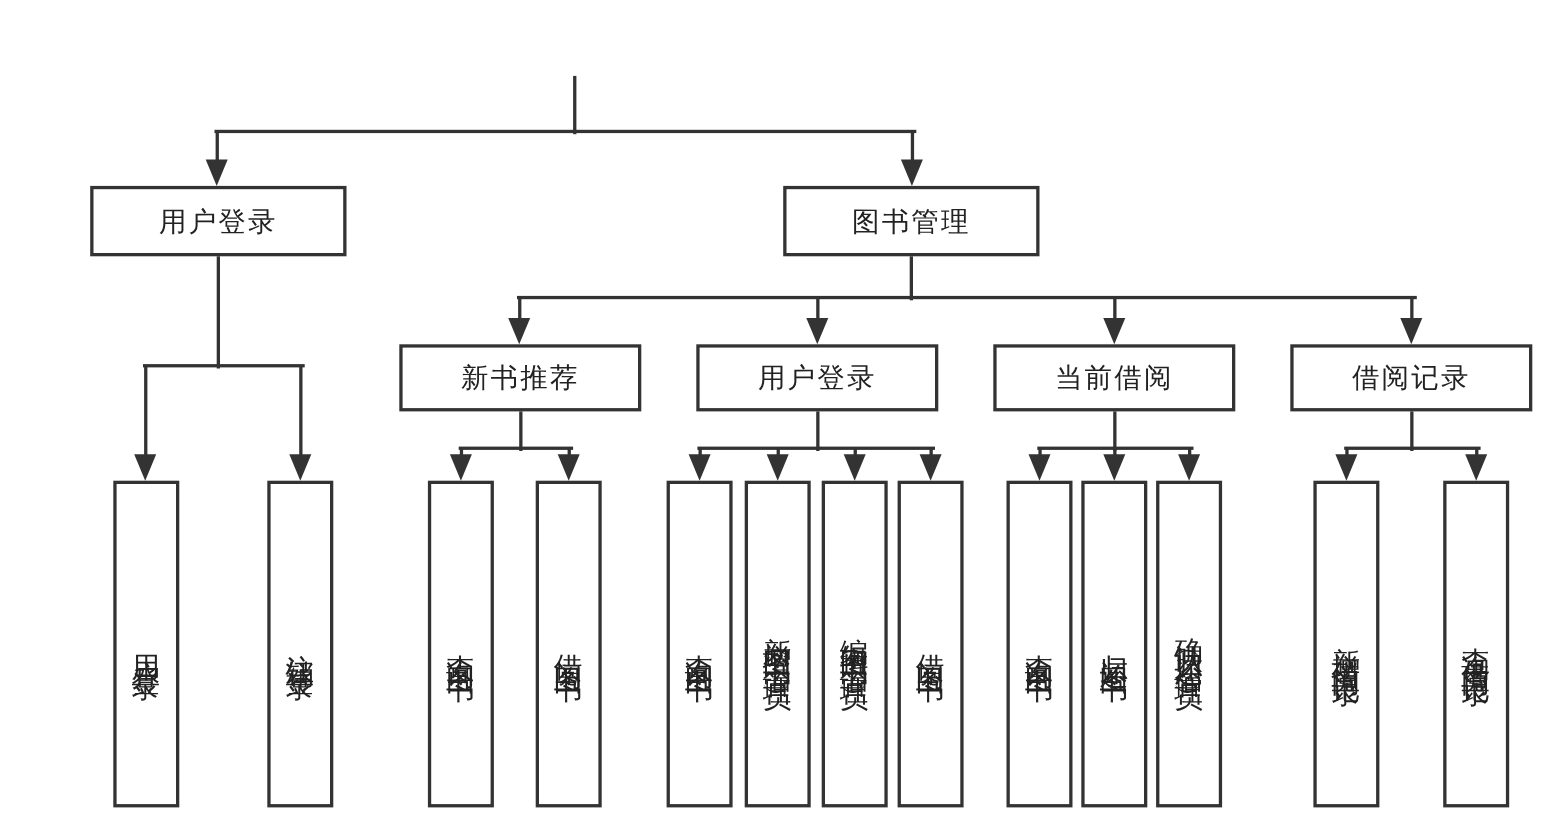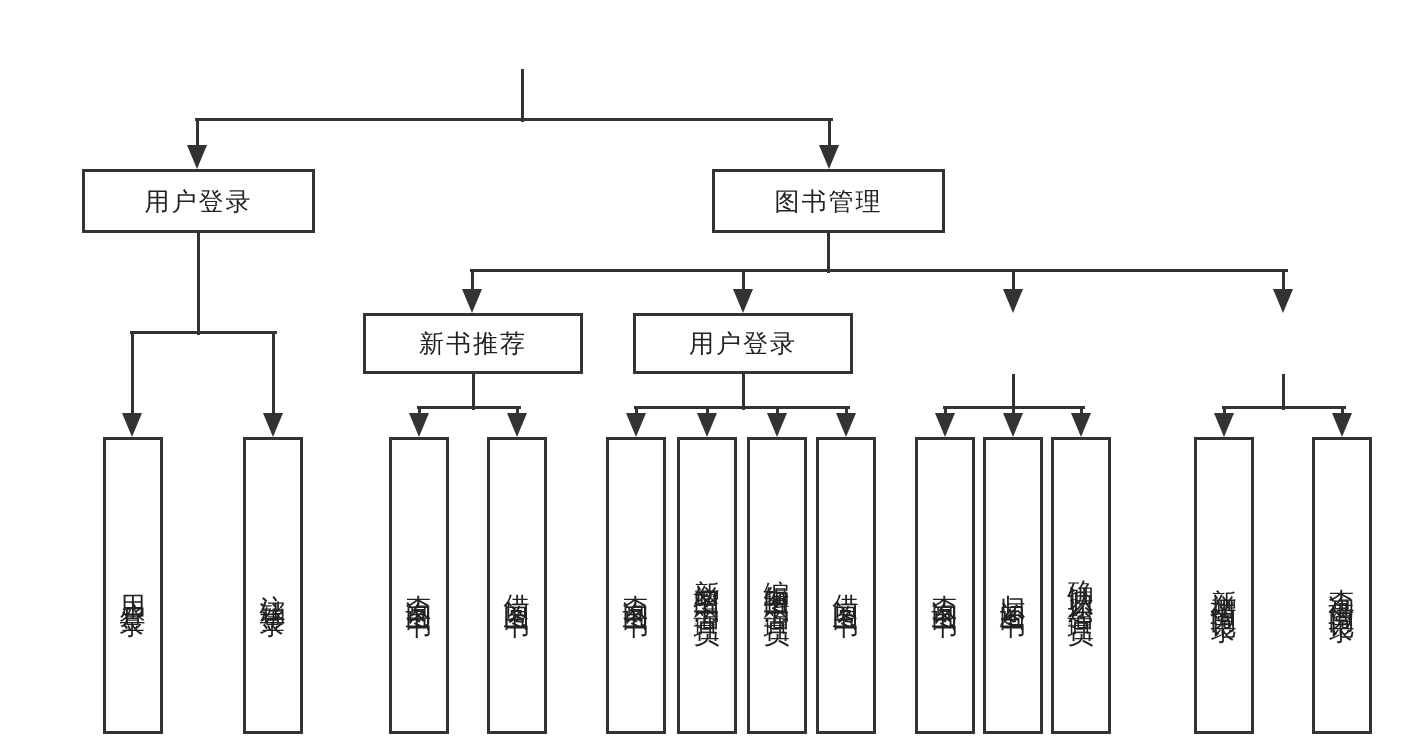--- a/index.html
+++ b/index.html
@@ -31,20 +31,22 @@
   }
 </style>
 </head>
 <body>
 
 <div id="page" style="--line: #333333; --text: #222222; --bg: #ffffff;">
     <div class="node node-h" style="left: 82px; top: 169px; width: 233px; height: 64px;">用户登录</div>
     <div class="node node-h" style="left: 712px; top: 169px; width: 233px; height: 64px;">图书管理</div>
     <div class="node node-h" style="left: 363px; top: 313px; width: 220px; height: 61px;">新书推荐</div>
     <div class="node node-h" style="left: 633px; top: 313px; width: 220px; height: 61px;">用户登录</div>
+    <div class="node node-h" style="left: 903px; top: 313px; width: 220px; height: 61px;">当前借阅</div>
+    <div class="node node-h" style="left: 1173px; top: 313px; width: 220px; height: 61px;">借阅记录</div>
     <div class="node node-v" style="left: 103px; top: 437px; width: 60px; height: 297px;">用户登录</div>
     <div class="node node-v" style="left: 243px; top: 437px; width: 60px; height: 297px;">注销登录</div>
     <div class="node node-v" style="left: 389px; top: 437px; width: 60px; height: 297px;">查询图书</div>
     <div class="node node-v" style="left: 487px; top: 437px; width: 60px; height: 297px;">借阅图书</div>
     <div class="node node-v" style="left: 606px; top: 437px; width: 60px; height: 297px;">查询图书</div>
     <div class="node node-v" style="left: 677px; top: 437px; width: 60px; height: 297px;">新增图书（管理员）</div>
     <div class="node node-v" style="left: 747px; top: 437px; width: 60px; height: 297px;">编辑图书（管理员）</div>
     <div class="node node-v" style="left: 816px; top: 437px; width: 60px; height: 297px;">借阅图书</div>
     <div class="node node-v" style="left: 915px; top: 437px; width: 60px; height: 297px;">查询图书</div>
     <div class="node node-v" style="left: 983px; top: 437px; width: 60px; height: 297px;">归还图书</div>

